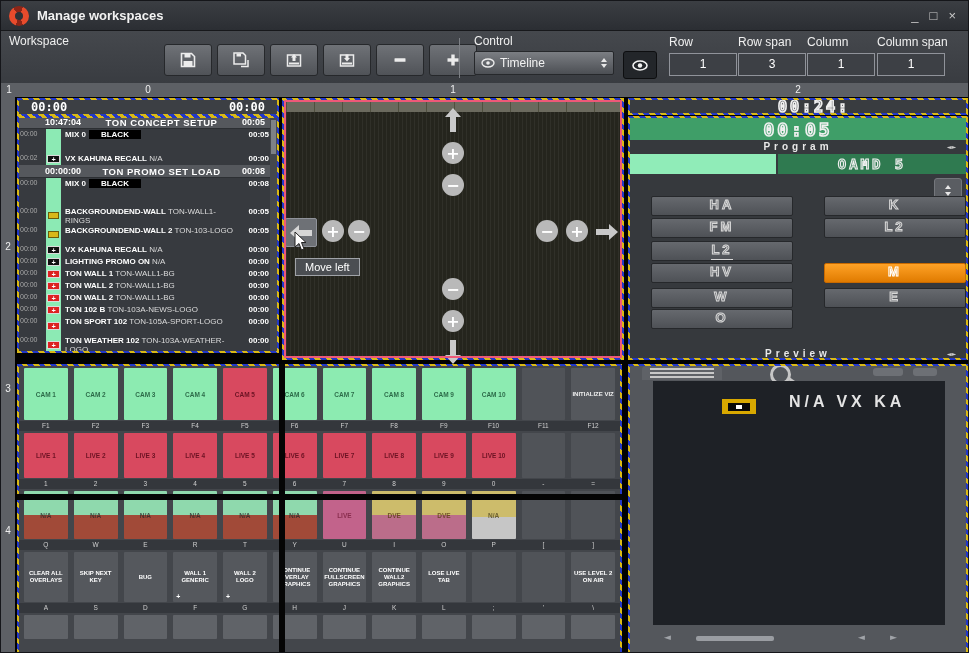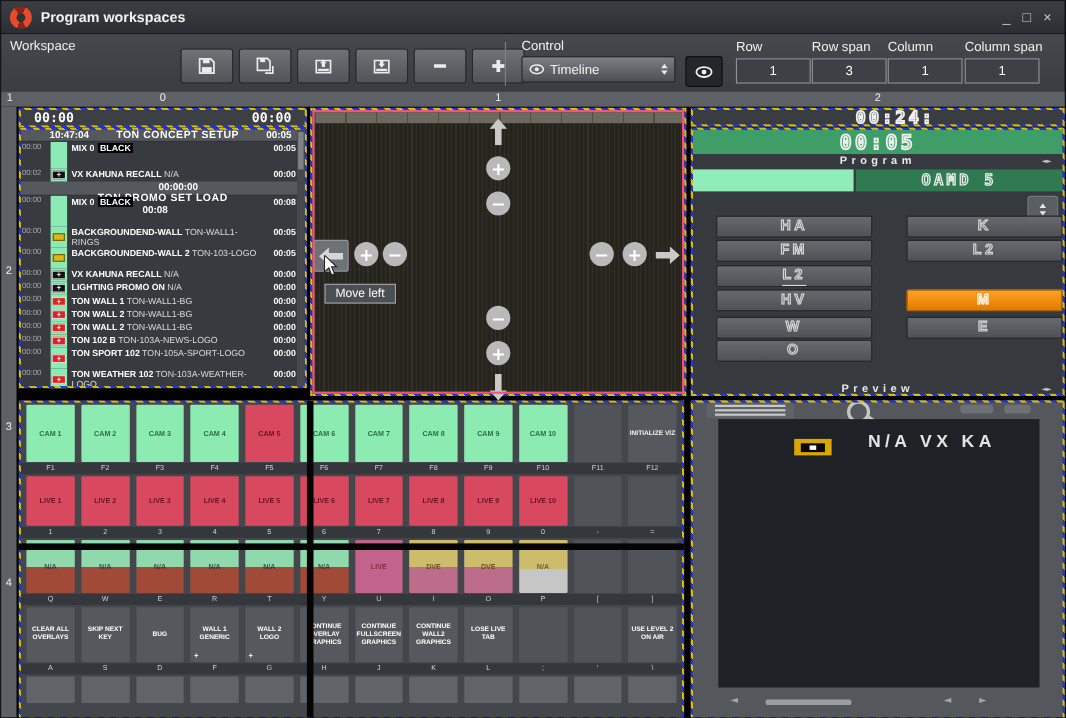--- a/index.html
+++ b/index.html
@@ -47,21 +47,21 @@
   .pl-group .d{margin-right:14px;}
   .pl-item{display:flex;align-items:flex-start;color:#fff;font-size:8px;box-sizing:border-box;}
   .pl-item .t{width:26px;flex:0 0 auto;color:#a8a8a8;font-size:7px;padding-left:3px;padding-top:1px;}
   .pl-item .ic{width:15px;flex:0 0 auto;align-self:stretch;display:flex;align-items:center;justify-content:center;}
   .ic.green{background:#8ceab4;}
   .badge-plus{width:13px;height:8px;background:#111;color:#fff;font-size:7px;line-height:8px;text-align:center;border:1px solid #dadada;box-sizing:border-box;font-weight:bold;}
   .badge-plus.red{background:#d22;}
   .badge-sq{width:11px;height:7px;background:#d8b818;border:1px solid #6d5c08;box-sizing:border-box;}
   .pl-item .body{flex:1;padding:1px 2px 0 4px;font-weight:bold;line-height:9px;}
   .pl-item .sub{font-weight:normal;color:#dcdcdc;}
-  .pl-item .tag{background:#000;color:#fff;padding:0 2px;margin-left:3px;font-weight:bold;}
+  .pl-item .tag{background:#000;color:#fff;padding:0 12px;margin-left:3px;font-weight:bold;}
   .pl-item .d{width:30px;flex:0 0 auto;text-align:right;padding-right:10px;font-weight:bold;padding-top:1px;}
   
   .timeline{background:#26261f;}
   .tl-body{position:absolute;inset:14px 4px 4px 4px;background:repeating-linear-gradient(90deg,rgba(255,255,255,0.05) 0 1px,transparent 1px 4px),#25251d;}
   .ruler{position:absolute;left:4px;right:4px;top:4px;height:11px;background:repeating-linear-gradient(90deg,#50503f 0 1px,transparent 1px 28px),#6b6a5e;}
   .cbt{position:absolute;width:22px;height:22px;border-radius:50%;background:#b9b9b9;color:#fff;font-weight:bold;font-size:16px;display:flex;align-items:center;justify-content:center;font-family:"DejaVu Sans",sans-serif;z-index:2;}
   .arr{position:absolute;z-index:2;}
   .hovbox{position:absolute;left:3px;top:120px;width:30px;height:27px;background:#6e7176;border:1px solid #90939a;border-radius:2px;display:flex;align-items:center;justify-content:center;z-index:2;}
   .tooltip{position:absolute;left:13px;top:160px;background:#4b4e52;border:1px solid #a0a3a8;color:#fff;font-size:11px;padding:2px 9px;z-index:5;white-space:nowrap;}
   .cursor{position:absolute;left:12px;top:134px;z-index:6;}
@@ -114,21 +114,21 @@
   .viz-scroll .thumb{position:absolute;left:68px;top:6px;width:78px;height:5px;background:#9a9da2;border-radius:2px;}
   .viz-scroll .a{position:absolute;top:2px;}
 </style>
 </head>
 <body>
 
 <div class="window">
 
   <div class="titlebar">
     <div class="logo"></div>
-    <div class="title">Program workspaces</div>
+    <div class="title">Manage workspaces</div>
     <div class="winctl">
       <span>_</span>
       <span>□</span>
       <span>×</span>
     </div>
   </div>
 
   <div class="toolbar">
     <div class="tb-label" style="left:8px;top:3px;width:150px;">Workspace</div>
 
@@ -278,21 +278,21 @@
             <span class="d">00:05</span>
           </div>
           <div class="pl-item" style="height: 12px;">
             <span class="t">00:02</span>
             <span class="ic green">
               <i class="badge-plus">+</i>
             </span>
             <span class="body"><span>VX KAHUNA RECALL</span><span class="sub"> N/A</span></span>
             <span class="d">00:00</span>
           </div>
-          <div class="pl-group" style="height: 13px; flex-direction: column;">
+          <div class="pl-group" style="height: 13px;">
             <span class="t">00:00:00</span>
             <span class="ti">TON PROMO SET LOAD</span>
             <span class="d">00:08</span>
           </div>
           <div class="pl-item" style="height: 28px;">
             <span class="t">00:00</span>
             <span class="ic green"></span>
             <span class="body"><span>MIX 0</span><span class="tag">BLACK</span></span>
             <span class="d">00:08</span>
           </div>

